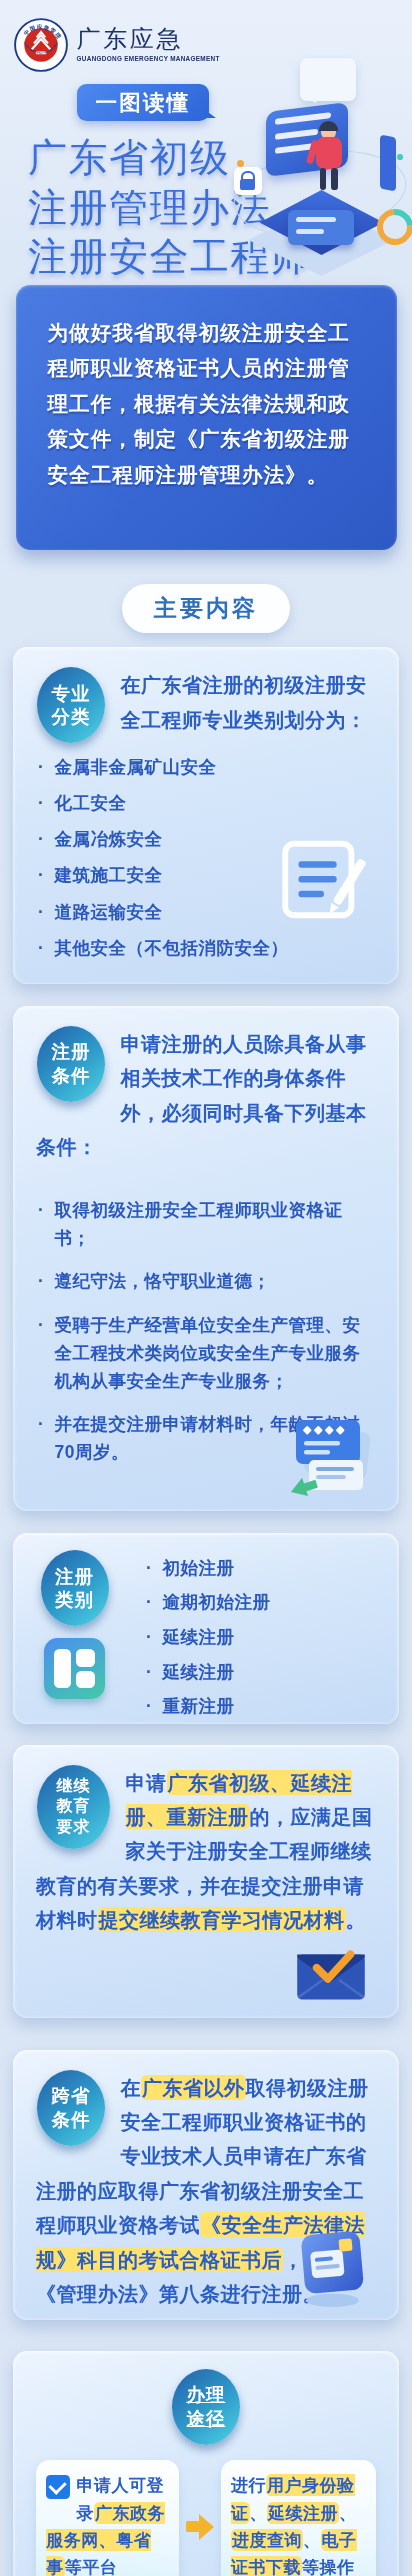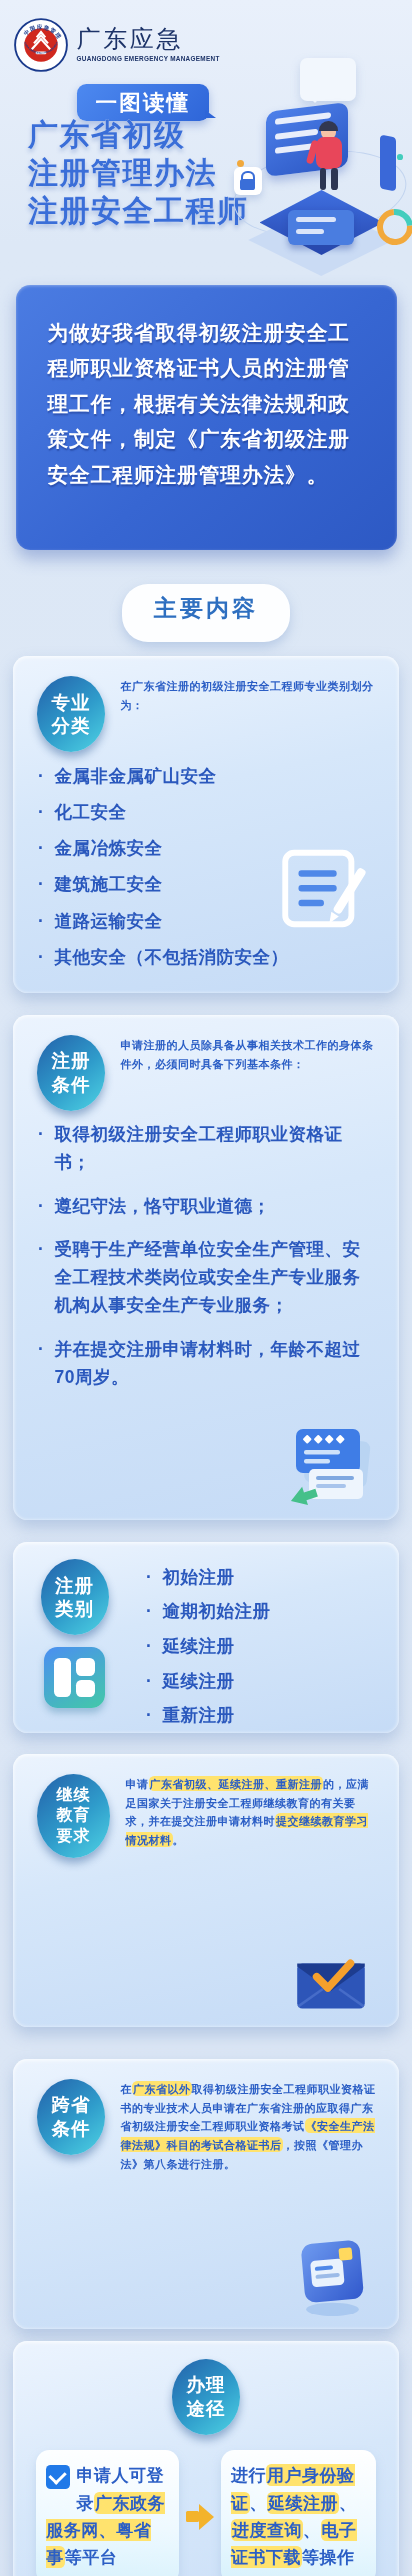--- a/index.html
+++ b/index.html
@@ -10,21 +10,21 @@
   
   .header{position:relative;height:285px;}
   .logo{position:absolute;left:14.4px;top:17.5px;display:flex;align-items:center;gap:8.2px;}
   .logo-text .cn{font-size:24px;font-weight:400;color:#1d3368;letter-spacing:2.6px;line-height:1;}
   .logo-text .en{font-size:6.4px;font-weight:700;color:#1d3368;letter-spacing:0.3px;margin-top:4.1px;}
   .read-badge{position:absolute;left:77px;top:84px;padding:4.1px 18.5px;background:linear-gradient(135deg,#4d89f0,#2e65d8);
       color:#fff;font-size:21.6px;font-weight:800;letter-spacing:2.1px;border-radius:9.3px;
       box-shadow:0 4.1px 8.2px rgba(60,100,190,.35);}
   .read-badge::after{content:'';position:absolute;right:-7.2px;bottom:3.1px;width:0;height:0;
       border-top:8.2px solid transparent;border-left:11.3px solid #2e65d8;}
-  .big-title{position:absolute;left:28px;top:116px;font-size:30px;font-weight:700;color:#3a6ed8;
+  .big-title{position:absolute;left:28px;top:133px;font-size:39px;font-weight:400;color:#3a6ed8;
       letter-spacing:1.5px;line-height:1.27;text-shadow:0 -0.5px 0 rgba(255,255,255,.85),0 2.6px 4.6px rgba(58,96,180,.32);}
   .big-title span{display:block;}
 
   
   .hero{position:absolute;right:3.1px;top:58px;width:170px;height:216px;}
   .hero *{position:absolute;}
   .hero-bubble{left:61px;top:0;width:56px;height:43px;background:#f2f7fd;border-radius:7.2px;
       box-shadow:0 4.1px 8.2px rgba(140,165,210,.35);}
   .hero-bubble::after{content:'';left:9.3px;bottom:-8.2px;position:absolute;width:0;height:0;
       border:6.2px solid transparent;border-top-color:#f2f7fd;}
@@ -67,37 +67,37 @@
 
   
   .intro-card{box-sizing:border-box;height:265px;margin:0 15.5px;border-radius:14.4px;
       background:linear-gradient(140deg,#4b7ce2 0%,#3766d2 55%,#2d59c4 100%);
       box-shadow:0 8.2px 15.5px rgba(90,120,190,.45),inset 0 1px 3.1px rgba(255,255,255,.35);
       padding:30px 32px;}
   .intro-card p{margin:0;color:#fff;font-size:20.6px;font-weight:700;line-height:1.72;letter-spacing:1px;
       text-shadow:0.5px 1.5px 1.5px rgba(15,35,110,.4);}
 
   
-  .pill{box-sizing:border-box;width:fit-content;height:58px;margin:34px auto 14.4px;padding:9.3px 32px;
+  .pill{box-sizing:border-box;width:fit-content;height:49px;margin:34px auto 14.4px;padding:9.3px 32px;
       background:#fdfeff;border-radius:26px;box-shadow:0 5.2px 10.3px rgba(150,175,215,.5);font-family:Liberation Serif, serif;}
   .pill span{font-size:23px;font-weight:800;color:#2e6fc0;letter-spacing:3.1px;}
 
   
   .card{box-sizing:border-box;position:relative;margin:0 13px;border-radius:14.4px;padding:18px 23px;
       background:linear-gradient(168deg,#ecf4fe 0%,#d6e7fa 40%,#c5dbf6 100%);
       box-shadow:0 7.2px 14.4px rgba(122,152,200,.38),inset 0 1px 4.1px rgba(255,255,255,.95);overflow:hidden;}
   .badge{background:linear-gradient(140deg,#2466ad 5%,#2f9ccb 55%,#4fd4e4 100%);color:#fff;border-radius:50%;
       display:flex;flex-direction:column;align-items:center;justify-content:center;font-weight:800;
       box-shadow:0 5.2px 8.2px rgba(26,74,140,.4);flex:0 0 auto;letter-spacing:1px;}
   .badge span{display:block;line-height:1.28;}
   .b2{width:68px;height:76px;font-size:18.5px;}
   .b3{width:73px;height:84px;font-size:16px;}
   .fl{float:left;margin:2.1px 15.5px 9.3px 1px;}
-  .bc{margin:0 auto 15.5px;}
-  .lead,.rich{font-size:11px;font-weight:700;color:#2b5ec5;line-height:1.72;letter-spacing:0.5px;margin:3.1px 0 10.3px;}
+  .bc{margin:0 auto 15.5px;text-decoration:underline;}
+  .lead,.rich{font-size:20px;font-weight:700;color:#2b5ec5;line-height:1.72;letter-spacing:0.5px;margin:3.1px 0 10.3px;}
   .rich{margin-bottom:0;}
   .hl{background:#ffe36e;border-radius:5.2px;padding:2.1px 1px 1px;}
   .bullets{list-style:none;margin:0;padding:0 0 0 2.1px;clear:both;}
   .bullets li{display:flex;font-size:17.5px;font-weight:700;color:#2a58bd;line-height:1.6;letter-spacing:0.5px;margin-bottom:7.2px;}
   .bullets .dot{width:16.5px;flex:0 0 auto;}
   .card-icon{position:absolute;}
 
   #card-classification{height:337px;margin-bottom:21.6px;}
   #card-classification .bullets li{margin-bottom:8.2px;}
   #card-conditions{height:505px;margin-bottom:22px;}
@@ -108,21 +108,21 @@
   .cat-left{display:flex;flex-direction:column;align-items:center;width:77px;flex:0 0 auto;}
   .grid-icon{position:relative;width:61px;height:61px;margin-top:11.3px;border-radius:13.4px;
       background:linear-gradient(150deg,#4b8ef2,#43c9a8);box-shadow:0 4.1px 7.2px rgba(50,120,160,.35);}
   .grid-icon i{position:absolute;background:#fff;border-radius:5.2px;}
   .grid-icon i:nth-child(1){left:9.8px;top:10.8px;width:17.5px;height:39px;}
   .grid-icon i:nth-child(2){left:32px;top:10.8px;width:19px;height:18px;}
   .grid-icon i:nth-child(3){left:32px;top:33px;width:19px;height:17px;}
   #card-categories .bullets{padding-top:3.1px;}
   #card-categories .bullets li{margin-bottom:6.7px;}
   #card-education{height:273px;margin-bottom:32px;}
-  #card-crossprov{height:270px;margin-bottom:12px;}
+  #card-crossprov{height:270px;margin-bottom:31px;}
   #card-channels{height:362px;margin-bottom:27px;}
   .chan-row{display:flex;align-items:center;gap:7.2px;}
   .chan-box{box-sizing:border-box;border-radius:13.4px;padding:12.4px 10.3px;
       background:linear-gradient(185deg,#ffffff 0%,#eef9ff 55%,#d6f1fc 100%);
       box-shadow:0 5.2px 9.3px rgba(150,180,215,.35);}
   .chan-box p{margin:0;font-size:17px;font-weight:700;color:#2b5ec5;line-height:1.6;letter-spacing:0.5px;}
   .chan-left{width:143px;flex:0 0 auto;}
   .chan-right{flex:1;}
   .checkbox{position:relative;display:inline-block;width:24px;height:24px;background:#2079e8;border-radius:4.6px;
       vertical-align:-3.1px;margin-right:8.2px;flex:0 0 auto;}

